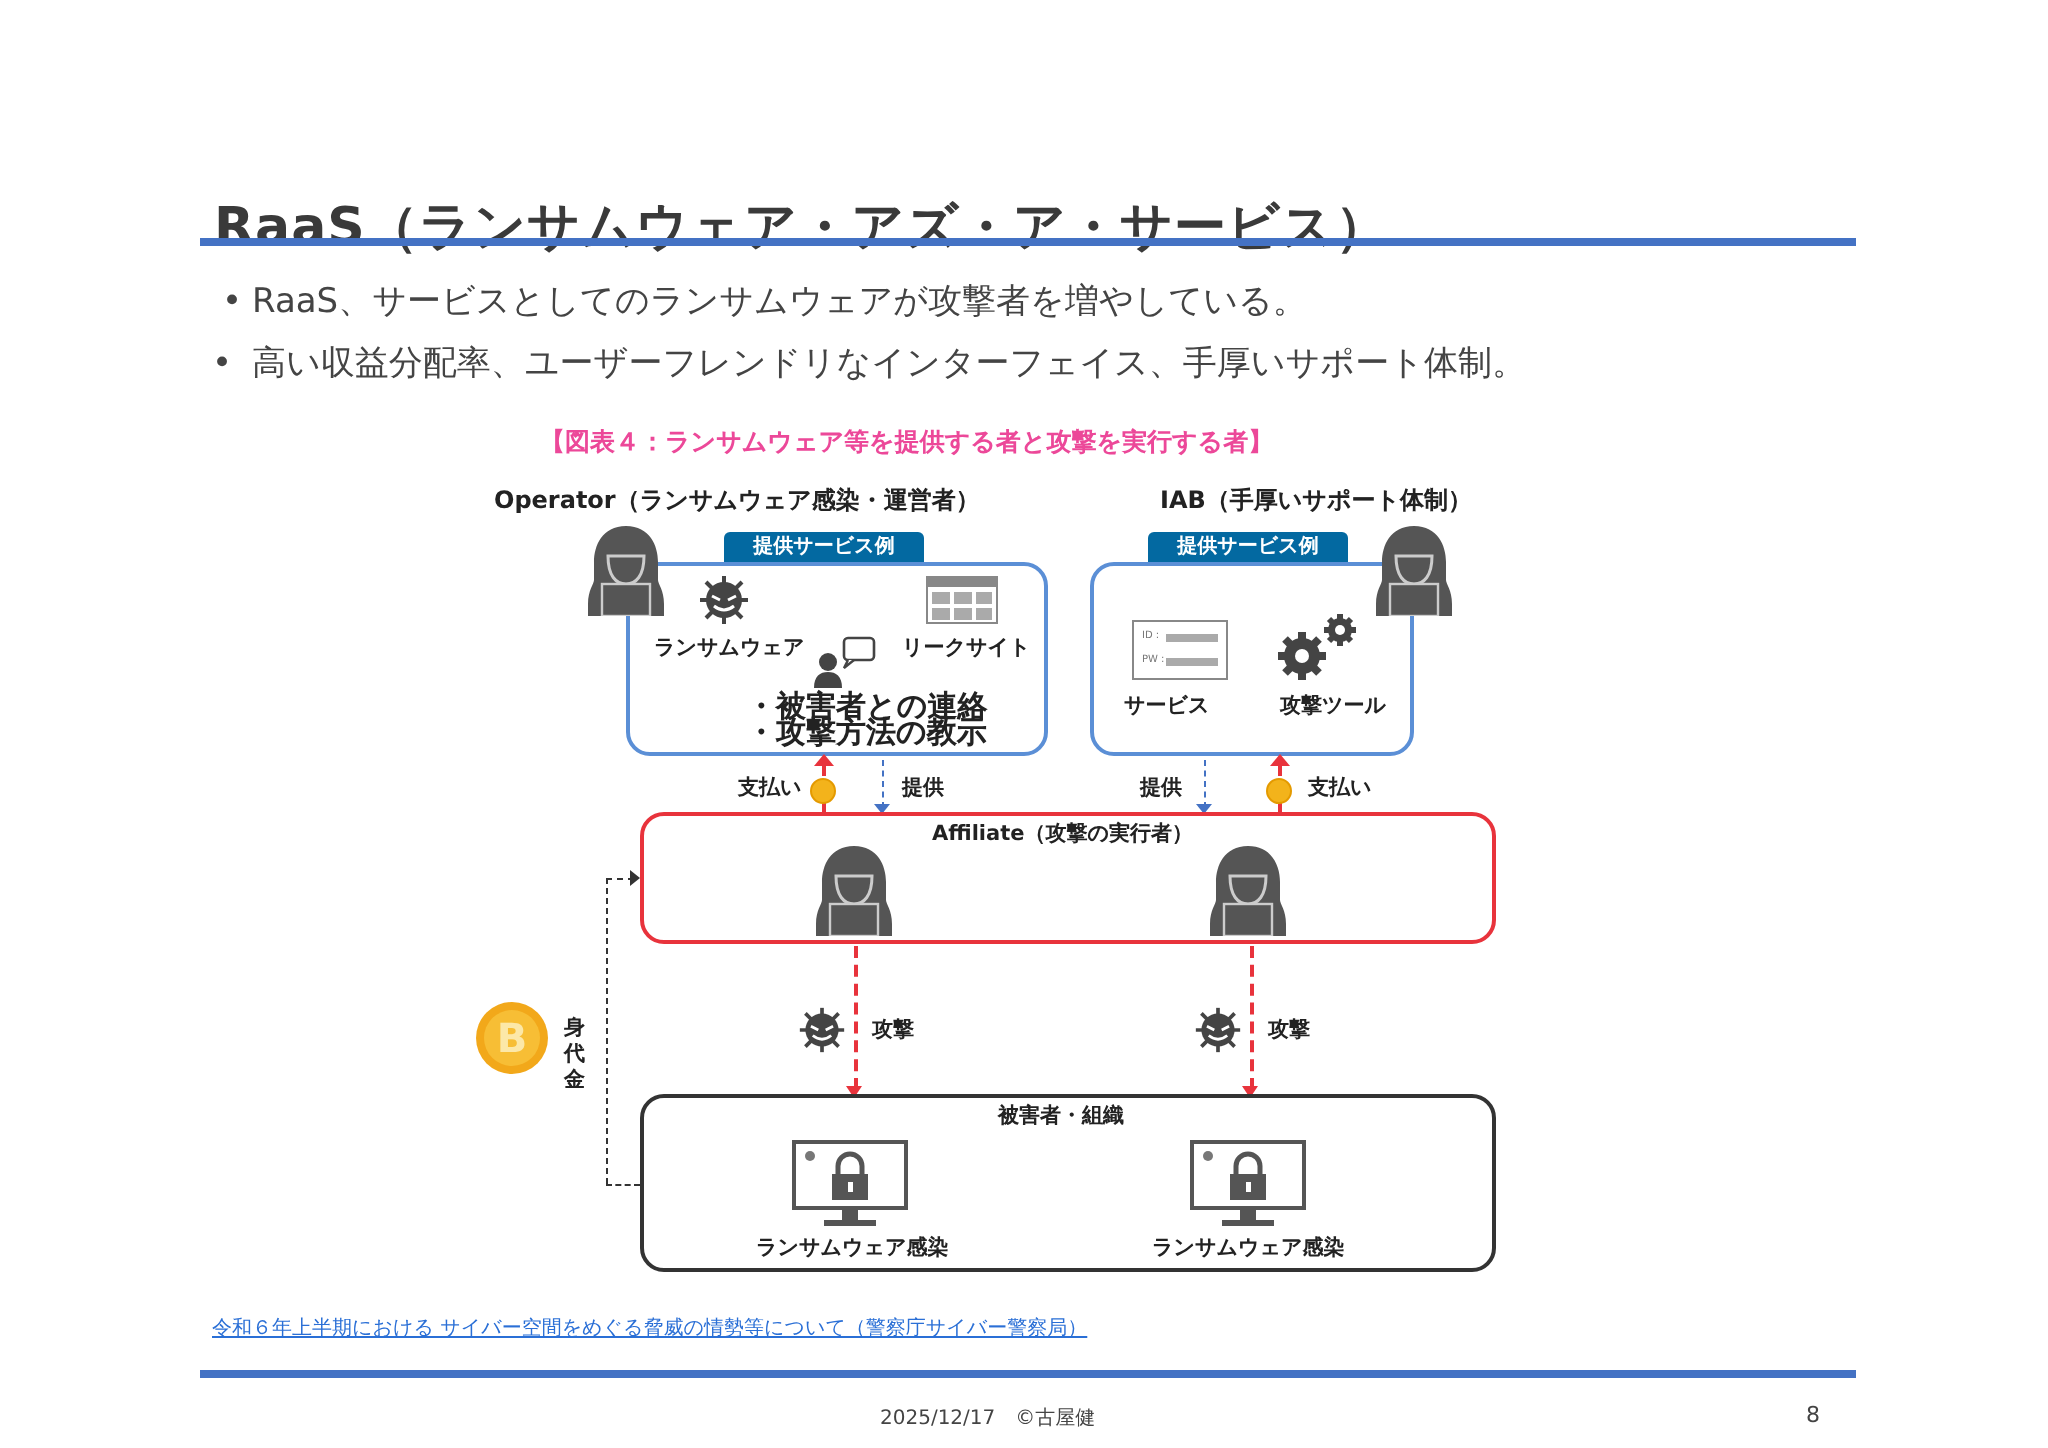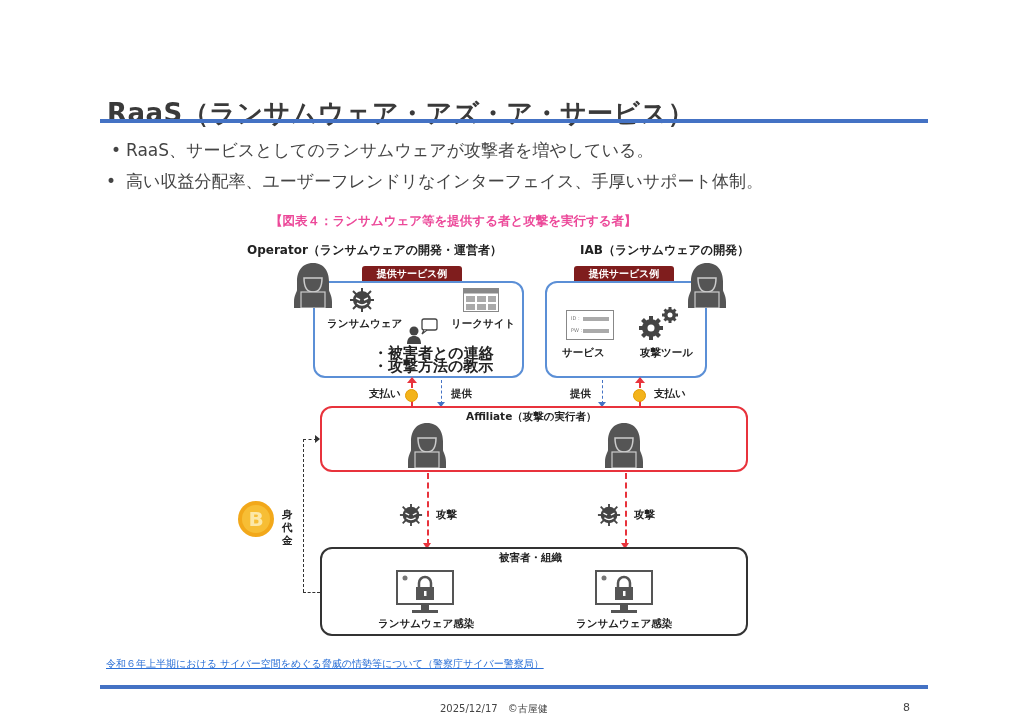--- a/index.html
+++ b/index.html
@@ -8,21 +8,21 @@
   .title{left:107px;top:96px;font-size:26px;font-weight:bold;color:#3a3a3a;letter-spacing:0.5px;white-space:nowrap;}
   .rule-top{left:100px;top:119px;width:828px;height:4px;background:#4472c4;}
   .bullet{left:106px;font-size:17px;color:#444;white-space:nowrap;}
   .bullet .dot{display:inline-block;width:20px;}
   .fig-title{left:270px;top:213px;font-size:12.5px;font-weight:bold;color:#ec4899;white-space:nowrap;}
   .grp-title{font-size:12px;font-weight:bold;color:#222;white-space:nowrap;}
   .box{border-radius:12px;box-sizing:border-box;}
   .box-blue{border:2px solid #5b8fd6;}
   .box-red{border:2px solid #e8333c;}
   .box-dark{border:2px solid #333;}
-  .tag{background:#7f1d1d;color:#fff;font-size:10px;font-weight:bold;text-align:center;border-radius:3px 3px 0 0;line-height:15px;}
+  .tag{background:#0369a1;color:#fff;font-size:10px;font-weight:bold;text-align:center;border-radius:3px 3px 0 0;line-height:15px;}
   .lbl{font-size:10.5px;font-weight:bold;color:#222;white-space:nowrap;}
   .sm{font-size:15px;font-weight:bold;color:#222;line-height:13px;white-space:nowrap;}
   .vline-red{border-left:2px dashed #e8333c;width:0;}
   .vline-blue{border-left:1.5px dashed #4472c4;width:0;}
   .coin{width:11px;height:11px;border-radius:50%;background:#f3b31b;border:1px solid #e49a00;}
   .link{left:106px;top:657px;font-size:10px;color:#2a6fd6;text-decoration:underline;white-space:nowrap;}
   .rule-bot{left:100px;top:685px;width:828px;height:4px;background:#4472c4;}
   .footer{left:440px;top:702px;font-size:10px;color:#444;white-space:nowrap;}
   .pagenum{left:903px;top:701px;font-size:11px;color:#444;}
   svg{display:block;}
@@ -35,21 +35,21 @@
 
 <div class="abs bullet" style="top:139px;text-align:center;">
   <span class="dot">•</span><span>RaaS、サービスとしてのランサムウェアが攻撃者を増やしている。</span>
 </div>
 <div class="abs bullet" style="top:170px;">
   <span class="dot">•</span><span>高い収益分配率、ユーザーフレンドリなインターフェイス、手厚いサポート体制。</span>
 </div>
 
 <div class="abs fig-title">【図表４：ランサムウェア等を提供する者と攻撃を実行する者】</div>
 
-<div class="abs grp-title" style="left:247px;top:242px;">Operator（ランサムウェアの開発・運営者）</div>
+<div class="abs grp-title" style="left:247px;top:242px;">Operator（ランサムウェア感染・運営者）</div>
 <div class="abs box box-blue" style="left:313px;top:281px;width:211px;height:97px;"></div>
 <div class="abs tag" style="left:362px;top:266px;width:100px;">提供サービス例</div>
 
 <div class="abs" style="left:292px;top:262px;">
   <svg width="42" height="46" viewBox="0 0 42 46">
       <path d="M21 1 C9 1 5 11 5 19 L5 28 C5 30 2 33 2 40 L2 46 L40 46 L40 40 C40 33 37 30 37 28 L37 19 C37 11 33 1 21 1Z" fill="#555"></path>
       <path d="M12 16 C12 26 16 30 21 30 C26 30 30 26 30 16 Z" fill="#555" stroke="#ccc" stroke-width="1.5"></path>
       <rect x="9" y="30" width="24" height="16" fill="#555" stroke="#ccc" stroke-width="1.2"></rect>
     </svg>
 </div>
@@ -89,21 +89,21 @@
   <svg width="34" height="28" viewBox="0 0 34 28">
       <circle cx="8" cy="15" r="4.5" fill="#444"></circle>
       <path d="M1 28 C1 22 4 20 8 20 C12 20 15 22 15 28 Z" fill="#444"></path>
       <rect x="16" y="3" width="15" height="11" rx="2" fill="#fff" stroke="#444" stroke-width="1.3"></rect>
       <path d="M18 14 L16 18 L21 14" fill="#fff" stroke="#444" stroke-width="1.2"></path>
     </svg>
 </div>
 <div class="abs sm" style="left:373px;top:347px;">・被害者との連絡</div>
 <div class="abs sm" style="left:373px;top:360px;">・攻撃方法の教示</div>
 
-<div class="abs grp-title" style="left:580px;top:242px;">IAB（ランサムウェアの開発）</div>
+<div class="abs grp-title" style="left:580px;top:242px;">IAB（手厚いサポート体制）</div>
 <div class="abs box box-blue" style="left:545px;top:281px;width:162px;height:97px;"></div>
 <div class="abs tag" style="left:574px;top:266px;width:100px;">提供サービス例</div>
 <div class="abs" style="left:686px;top:262px;">
   <svg width="42" height="46" viewBox="0 0 42 46">
       <path d="M21 1 C9 1 5 11 5 19 L5 28 C5 30 2 33 2 40 L2 46 L40 46 L40 40 C40 33 37 30 37 28 L37 19 C37 11 33 1 21 1Z" fill="#555"></path>
       <path d="M12 16 C12 26 16 30 21 30 C26 30 30 26 30 16 Z" fill="#555" stroke="#ccc" stroke-width="1.5"></path>
       <rect x="9" y="30" width="24" height="16" fill="#555" stroke="#ccc" stroke-width="1.2"></rect>
     </svg>
 </div>
 

